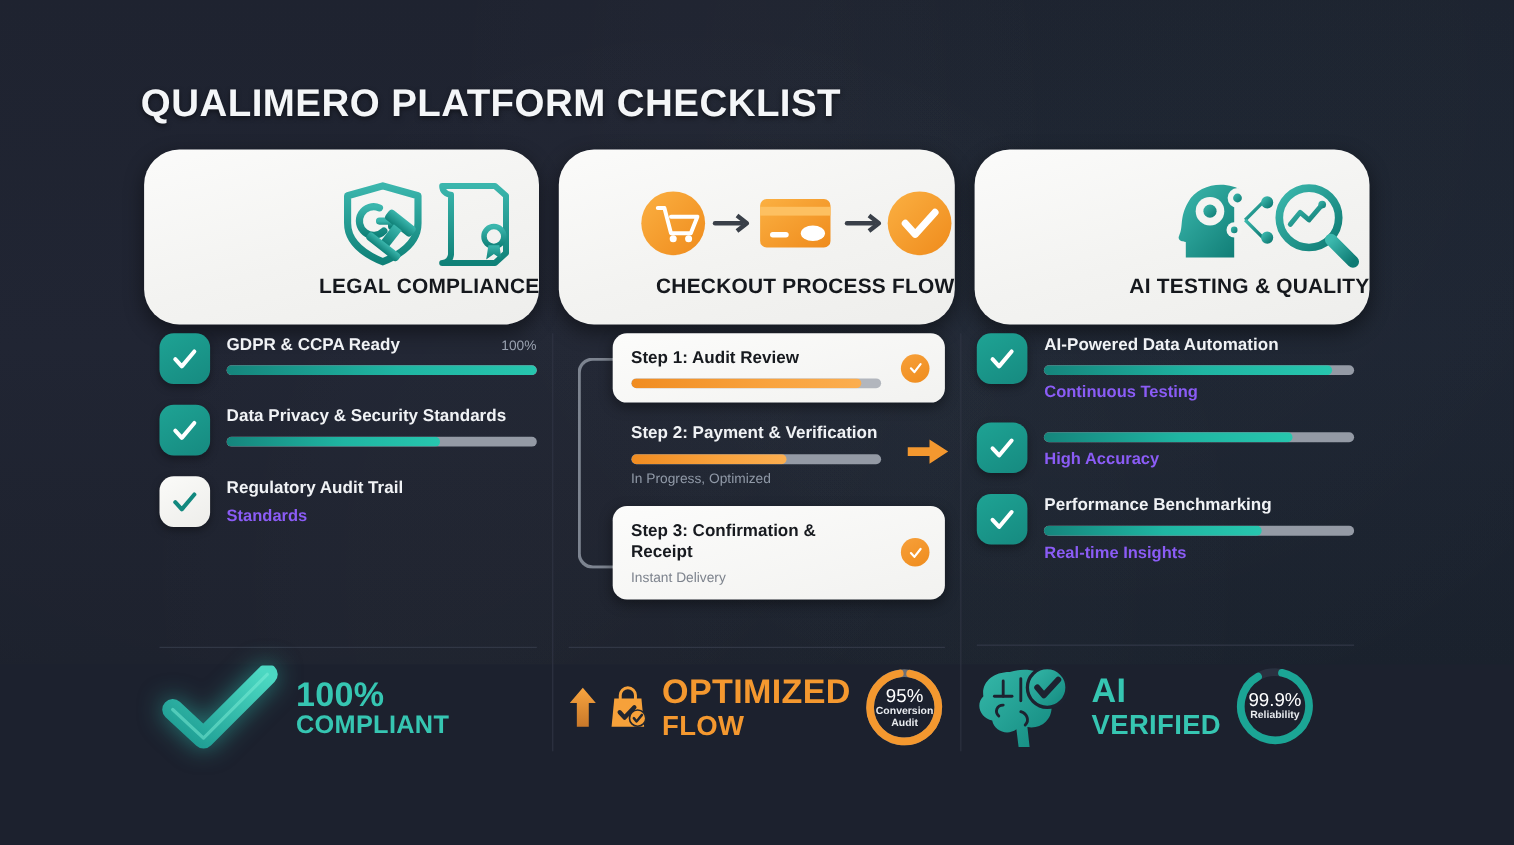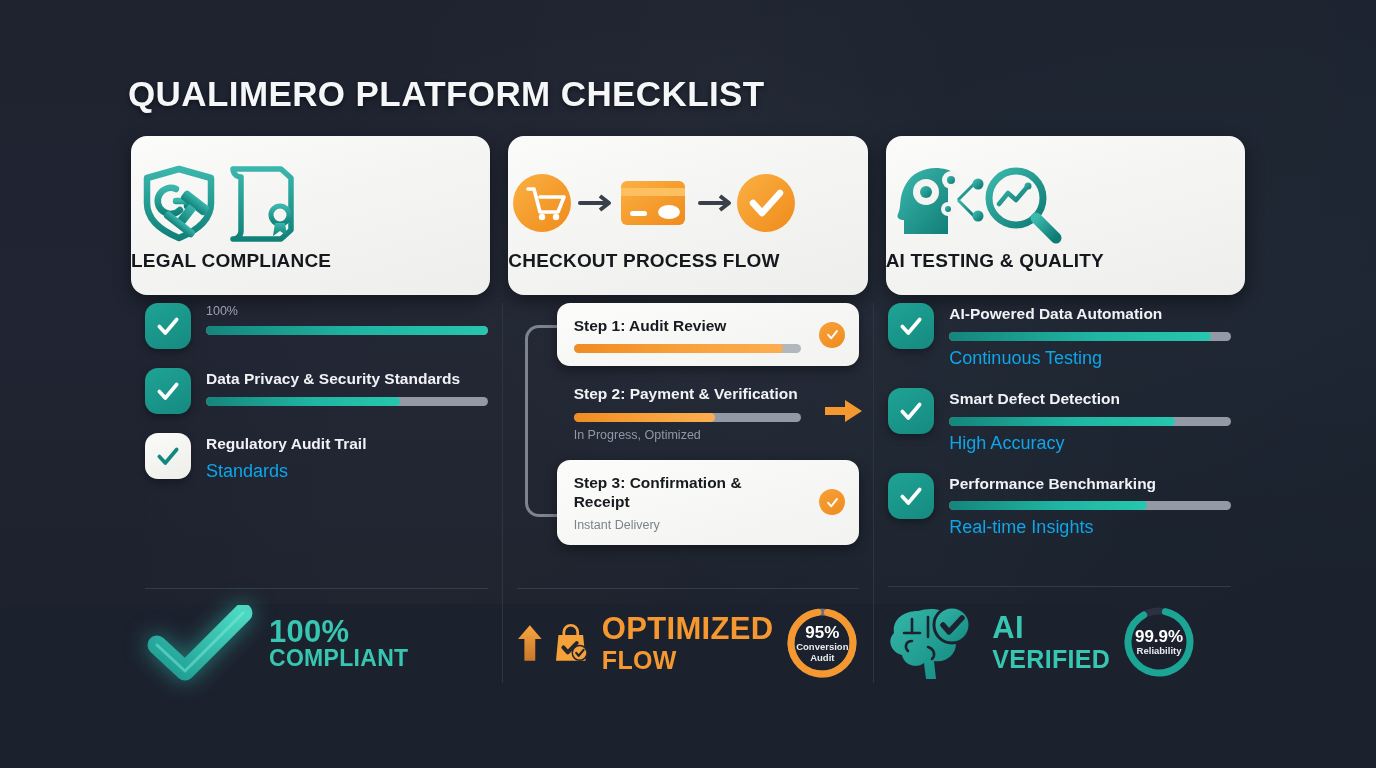--- a/index.html
+++ b/index.html
@@ -32,23 +32,23 @@
     color: #f4f6f8;
     text-shadow: 0 2px 5px rgba(0,0,0,.5);
   }
 
   
   .cards { position: absolute; left: 131px; top: 136px; width: 1114px; height: 159px;
            display: flex; gap: 18px; }
   .card {
     flex: 1;
     background: linear-gradient(165deg,#fbfbfa 0%,#f3f3f1 55%,#eeeeec 100%);
-    border-radius: 16px;
+    border-radius: 32px;
     box-shadow: 0 6px 18px rgba(0,0,0,.45);
-    display: flex; flex-direction: column; align-items: flex-start; justify-content: center;
+    display: flex; flex-direction: column; align-items: flex-end; justify-content: center;
     gap: 4px;
   }
   .card-icon { height: 86px; display:flex; align-items:center; justify-content:center; }
   .card-label {
     font-size: 19px; font-weight: 700; letter-spacing: .2px; color: #15181d;
   }
 
   
   .columns { position: absolute; left: 131px; top: 303px; width: 1114px; height: 380px; display:flex; }
   .col { position: relative; flex: 1; padding: 0 14px; }
@@ -70,21 +70,21 @@
   .row-title { font-size: 15.5px; font-weight: 600; color: #f0f2f5; line-height: 1.28; flex: 1 1 auto; }
   .row-pct { font-size: 12.5px; color: #9aa2b0; flex: 0 0 auto; }
   .bar {
     height: 9px; border-radius: 6px; background: #949aa5; margin-top: 8px; overflow: hidden;
   }
   .bar > i {
     display:block; height: 100%; border-radius: 6px;
     background: linear-gradient(90deg,#15857c 0%,#1fb5a2 55%,#27c6ae 100%);
   }
   .bar.orange > i { background: linear-gradient(90deg,#f08c21 0%,#f9a33e 60%,#fbae50 100%); }
-  .row-sub { font-size: 18px; color: #0ea5e9; margin-top: 7px; }
+  .row-sub { font-size: 15px; color: #8b5cf6; margin-top: 7px; font-weight: bold; }
 
   
   .steps { position: relative; padding-left: 40px; }
   .bracket {
     position: absolute; left: 8px; top: 22px; width: 36px; height: 192px;
     border: 3px solid #7d8490; border-right: none;
     border-radius: 14px 0 0 14px;
   }
   .step { position: relative; margin-bottom: 14px; }
   .step.boxed {
@@ -121,21 +121,21 @@
   .f-text { display:flex; flex-direction: column; line-height: 1.0; }
   .f-big { font-size: 31px; font-weight: 800; letter-spacing: .3px; }
   .f-small { font-size: 23px; font-weight: 700; letter-spacing: .3px; }
   .teal { color: #36c6b2; }
   .orange { color: #f4982f; }
   .ring {
     position: relative; width: 74px; height: 74px; flex: 0 0 auto;
     display:flex; align-items:center; justify-content:center;
   }
   .ring-text { position: relative; text-align:center; line-height: 1.12; }
-  .ring-pct { font-size: 17px; font-weight: 700; color: #fff; }
+  .ring-pct { font-size: 17px; font-weight: 400; color: #fff; }
   .ring-lbl { font-size: 9.5px; font-weight: 700; color: #e8ebef; }
   .glow-check { filter: drop-shadow(0 0 11px rgba(45,205,185,.55)); }
 </style>
 </head>
 <body>
 
 <div class="page">
   <div class="bg-noise"></div>
 
   <h1 class="title">QUALIMERO PLATFORM CHECKLIST</h1>
@@ -243,20 +243,21 @@
     <div class="col">
 
       <div class="row">
         <div class="check">
           <svg viewBox="0 0 24 24">
               <path d="M4 12.5 l5.5 6 L20 6" fill="none" stroke="#fff" stroke-width="3.4" stroke-linecap="round" stroke-linejoin="round"></path>
             </svg>
         </div>
         <div class="row-body">
           <div class="row-head">
+            <span class="row-title">GDPR &amp; CCPA Ready</span>
             <span class="row-pct">100%</span>
           </div>
           <div class="bar">
               <i style="width:100%"></i>
             </div>
         </div>
       </div>
 
       <div class="row">
         <div class="check">
@@ -398,21 +399,20 @@
         </div>
       </div>
 
       <div class="row">
         <div class="check">
           <svg viewBox="0 0 24 24">
               <path d="M4 12.5 l5.5 6 L20 6" fill="none" stroke="#fff" stroke-width="3.4" stroke-linecap="round" stroke-linejoin="round"></path>
             </svg>
         </div>
         <div class="row-body">
-          <div class="row-title">Smart Defect Detection</div>
           <div class="bar">
               <i style="width:80%"></i>
             </div>
           <div class="row-sub">High Accuracy</div>
         </div>
       </div>
 
       <div class="row">
         <div class="check">
           <svg viewBox="0 0 24 24">

